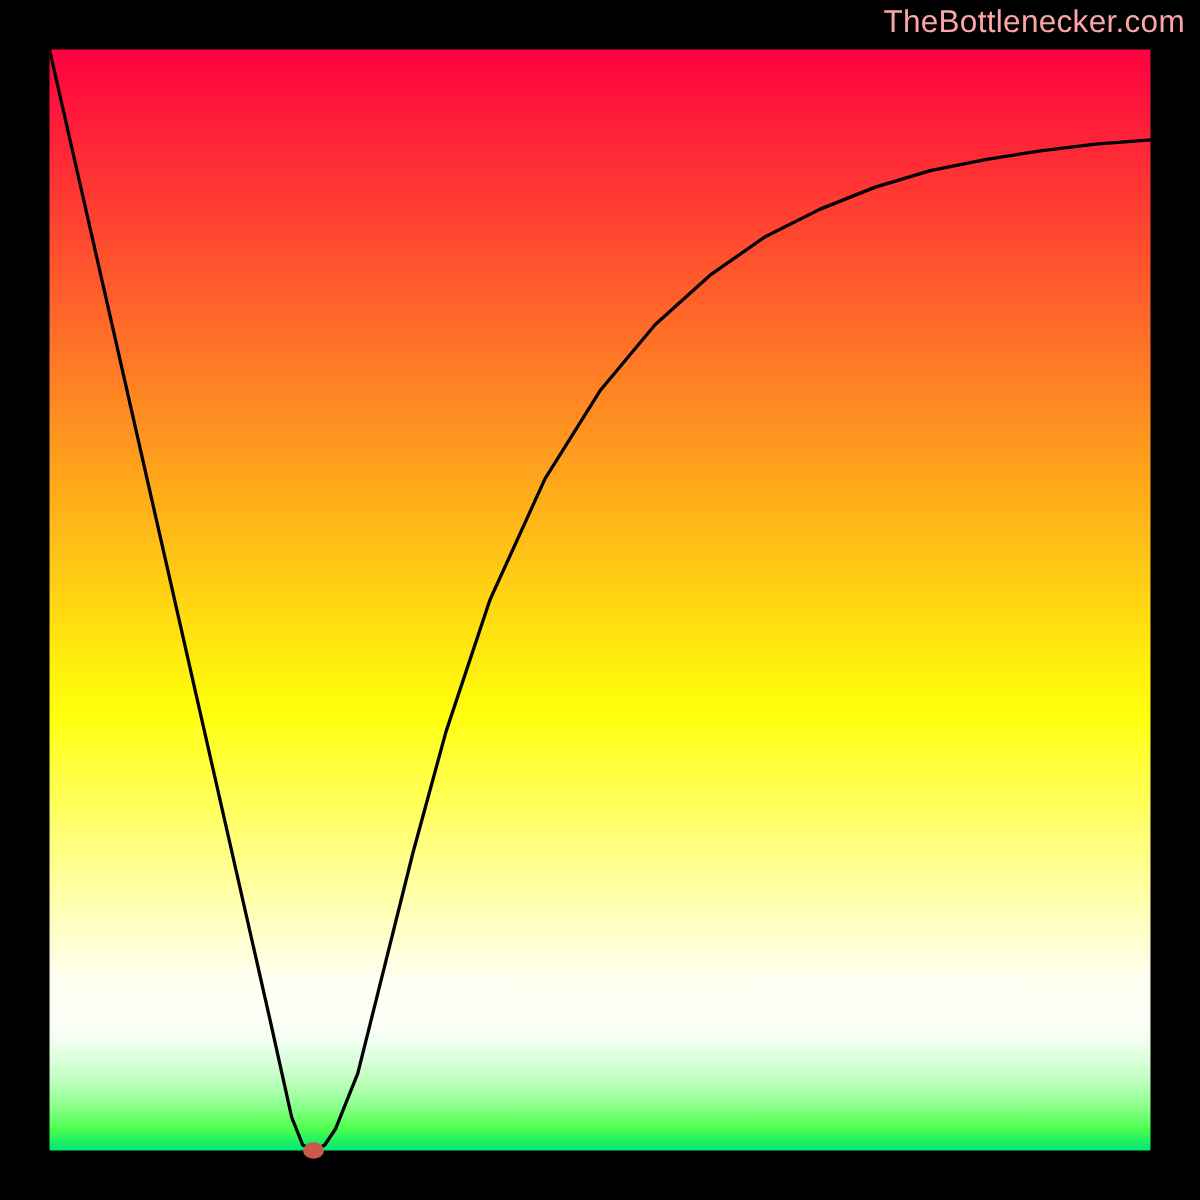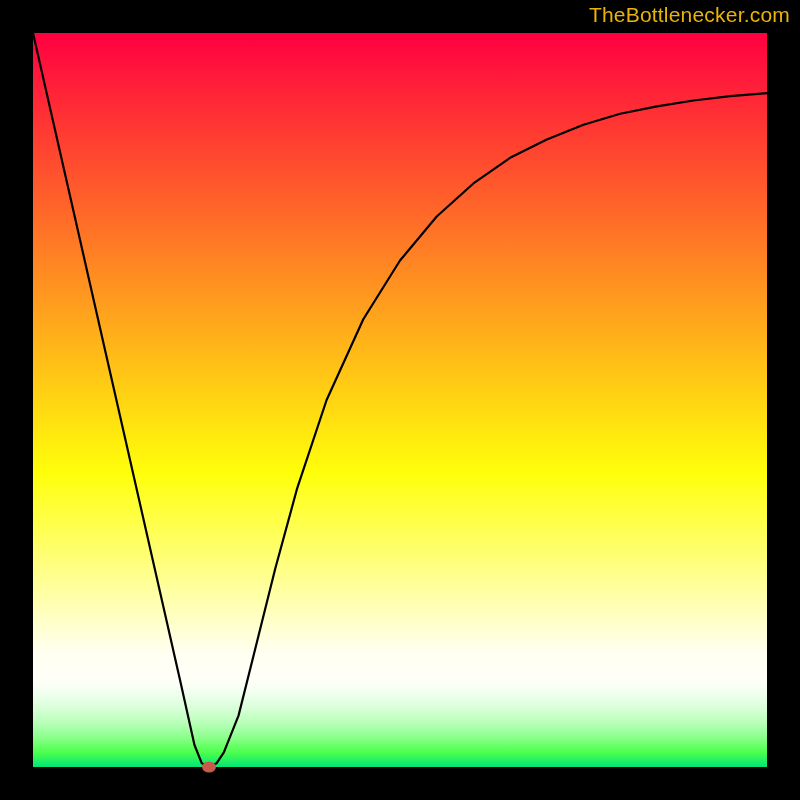--- a/index.html
+++ b/index.html
@@ -49,21 +49,21 @@
       #b8ffb8 94%,
       #8bff8b 96%,
       #4dff4d 98%,
       #00e676 100%
     );
   }
   .watermark {
     position: absolute;
     top: 3px;
     right: 10px;
-    color: #eab308;
+    color: #fca5a5;
     font-size: 21px;
     font-weight: 500;
     letter-spacing: 0.2px;
     z-index: 5;
   }
   svg.curve {
     position: absolute;
     left: 0;
     top: 0;
     width: 734px;

